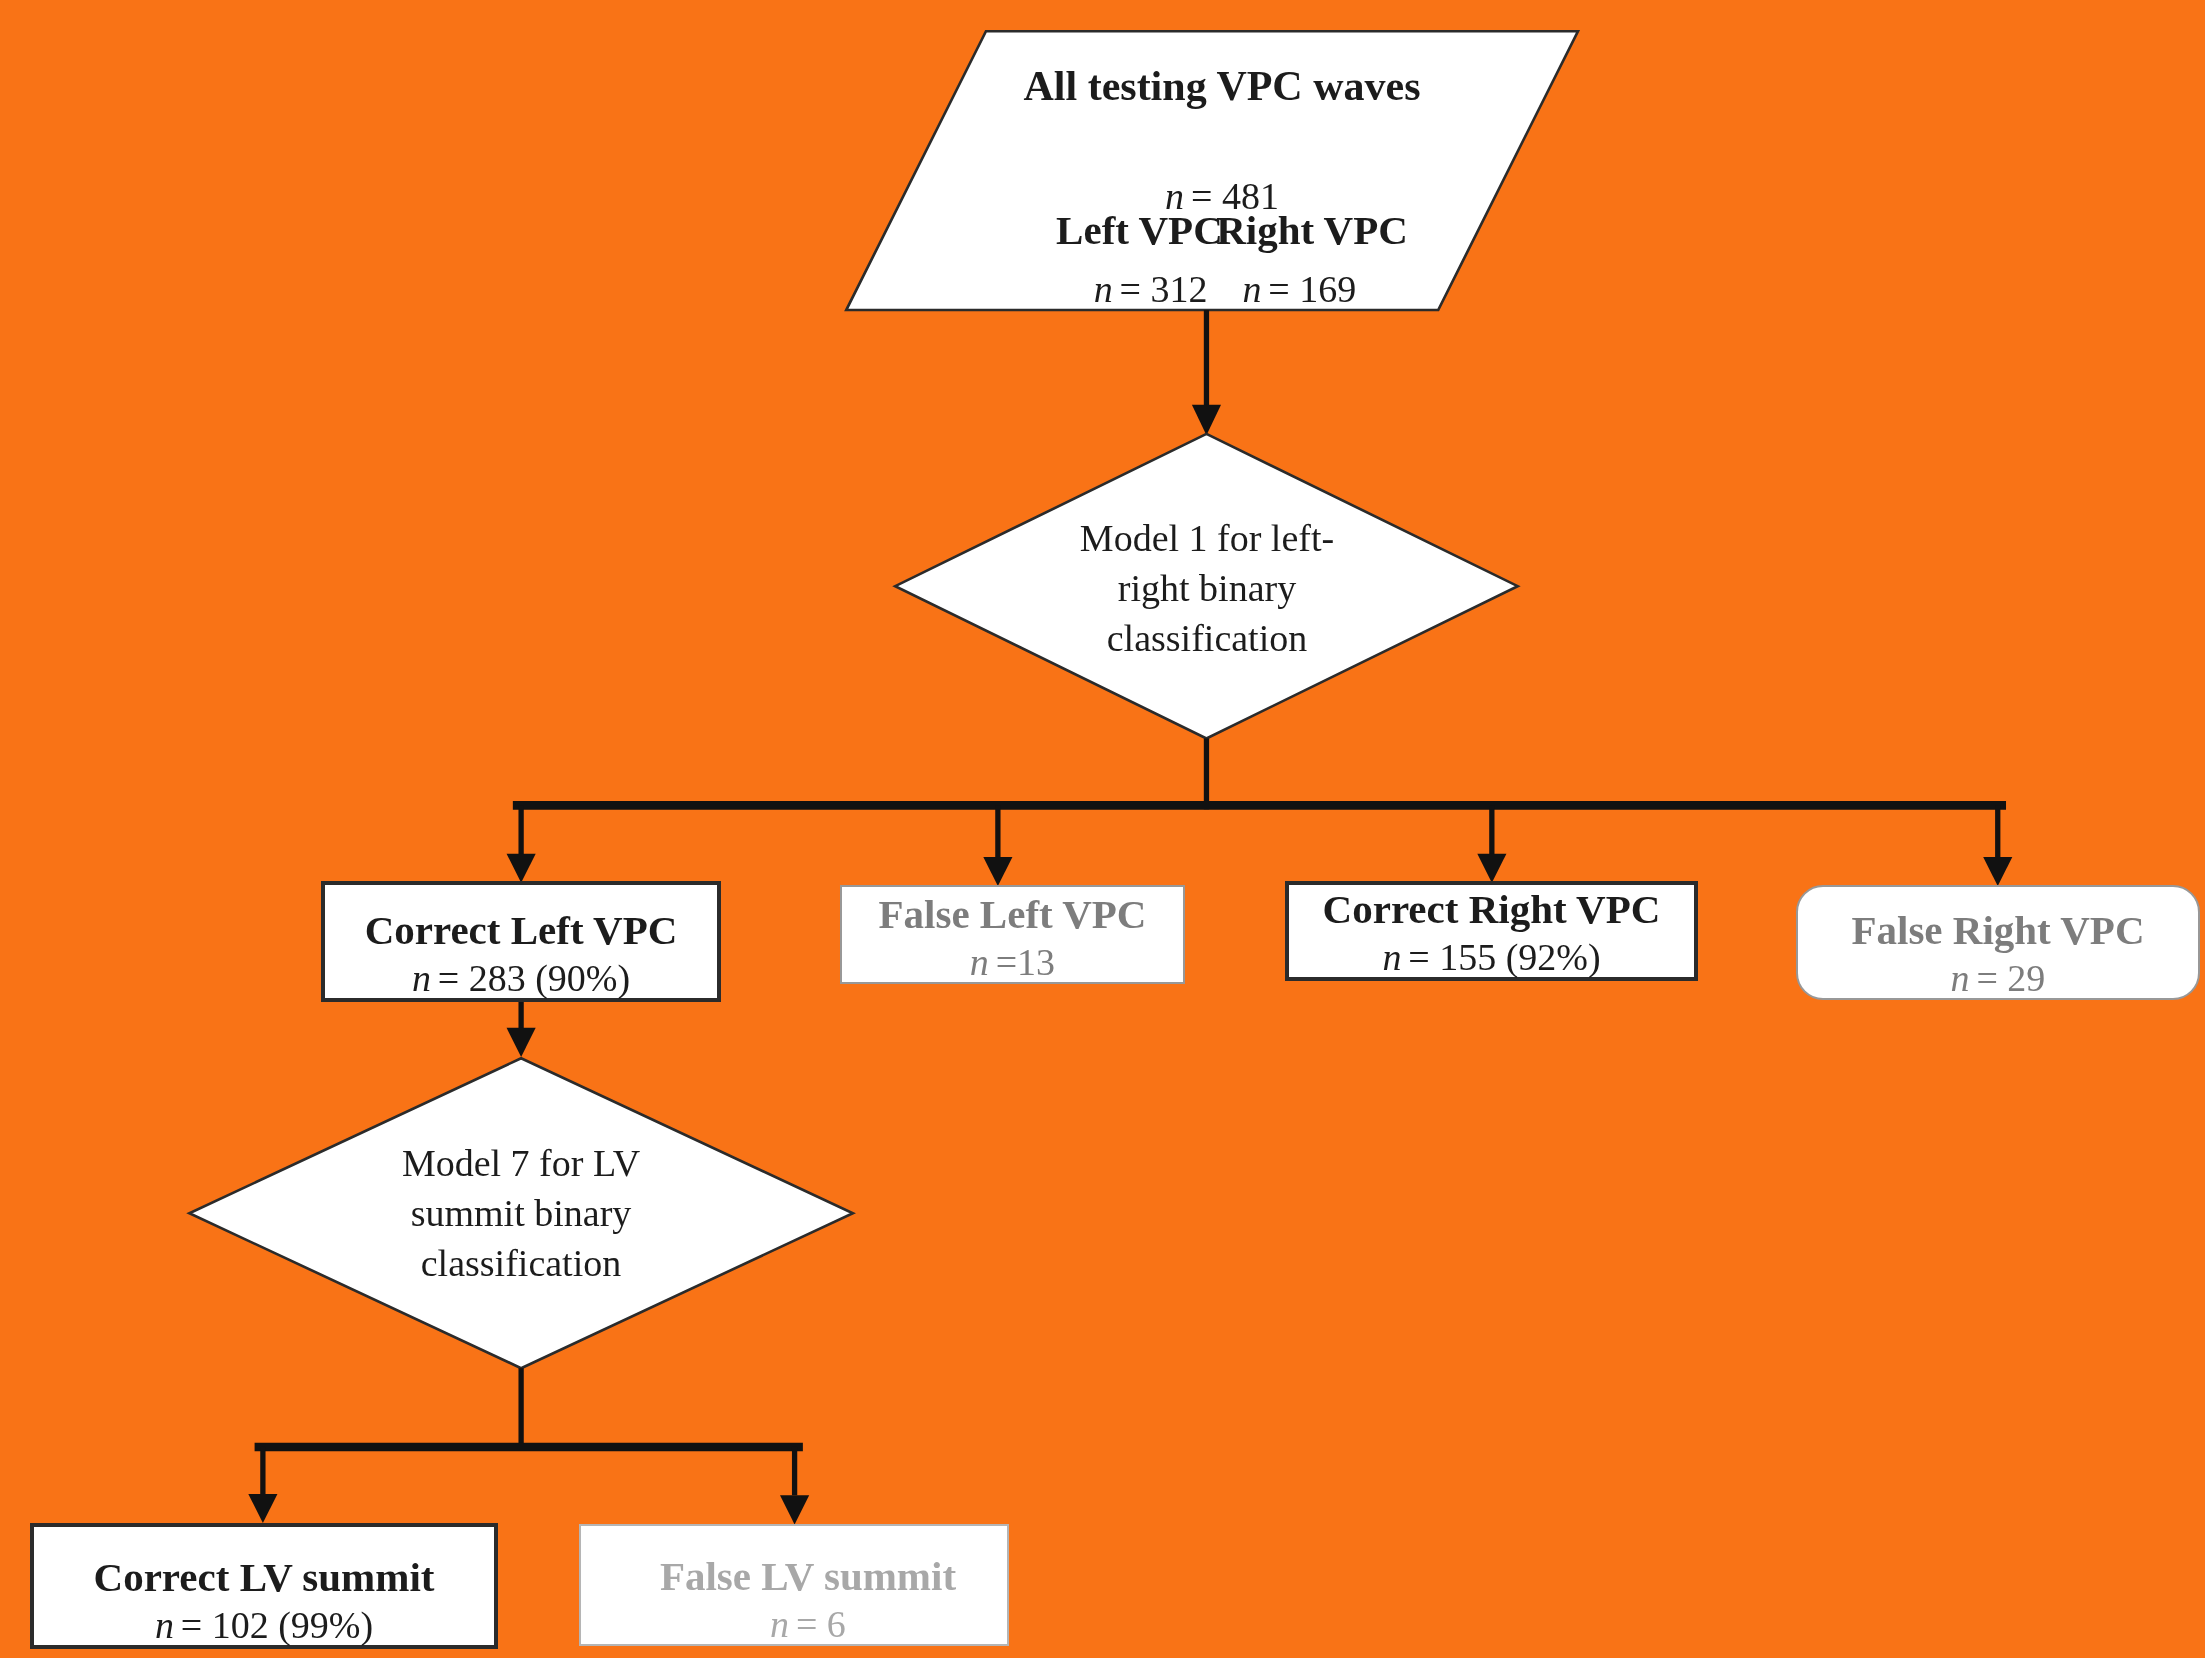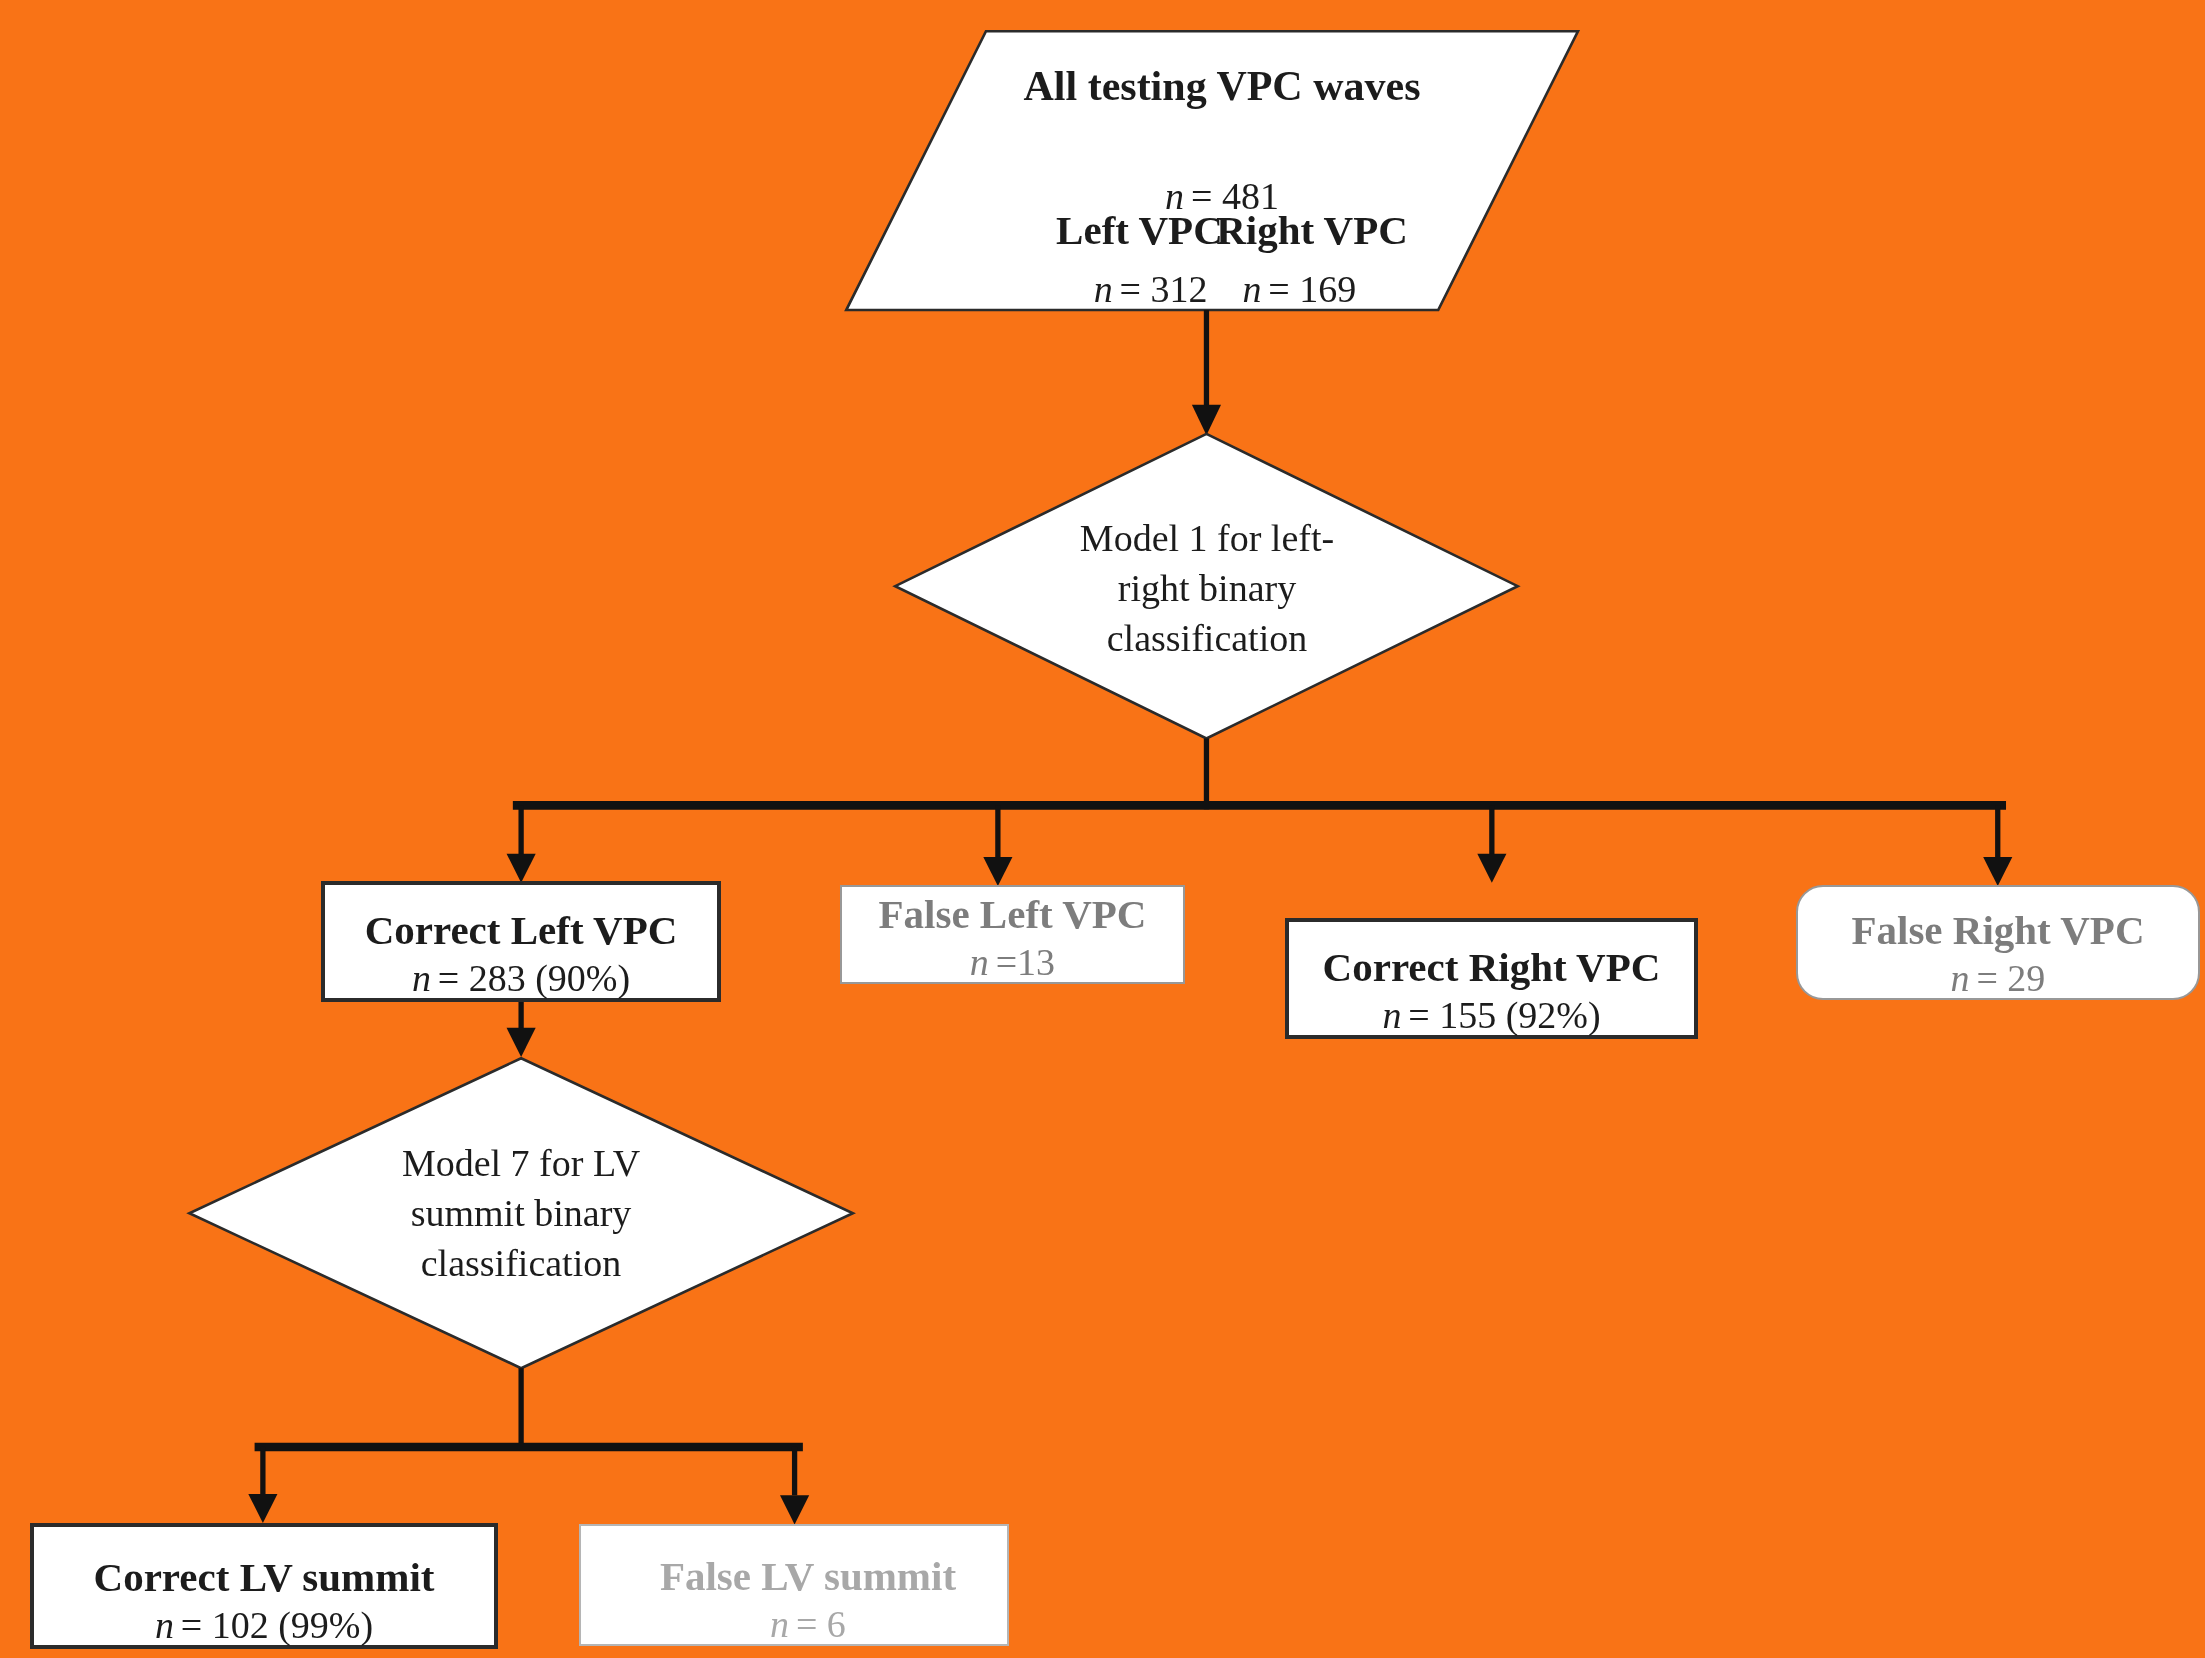--- a/index.html
+++ b/index.html
@@ -112,21 +112,21 @@
   <div class="box correct" style="left:321px;top:881px;width:400px;height:121px;">
     <div class="label">Correct Left VPC</div>
     <div class="stat"><span class="nvar">n</span><span class="nval">= 283 (90%)</span></div>
   </div>
 
   <div class="box false-mid" style="left:840px;top:885px;width:345px;height:99px;">
     <div class="label">False Left VPC</div>
     <div class="stat"><span class="nvar">n</span><span class="nval">=13</span></div>
   </div>
 
-  <div class="box correct" style="left:1285px;top:918px;width:413px;height:121px;">
+  <div class="box correct" style="left:1285px;top:881px;width:413px;height:100px;">
     <div class="label">Correct Right VPC</div>
     <div class="stat"><span class="nvar">n</span><span class="nval">= 155 (92%)</span></div>
   </div>
 
   <div class="box false-mid" style="left:1796px;top:885px;width:404px;height:115px;border-radius:27px;">
     <div class="label">False Right VPC</div>
     <div class="stat"><span class="nvar">n</span><span class="nval">= 29</span></div>
   </div>
 
   <div class="box correct" style="left:30px;top:1523px;width:468px;height:126px;">

